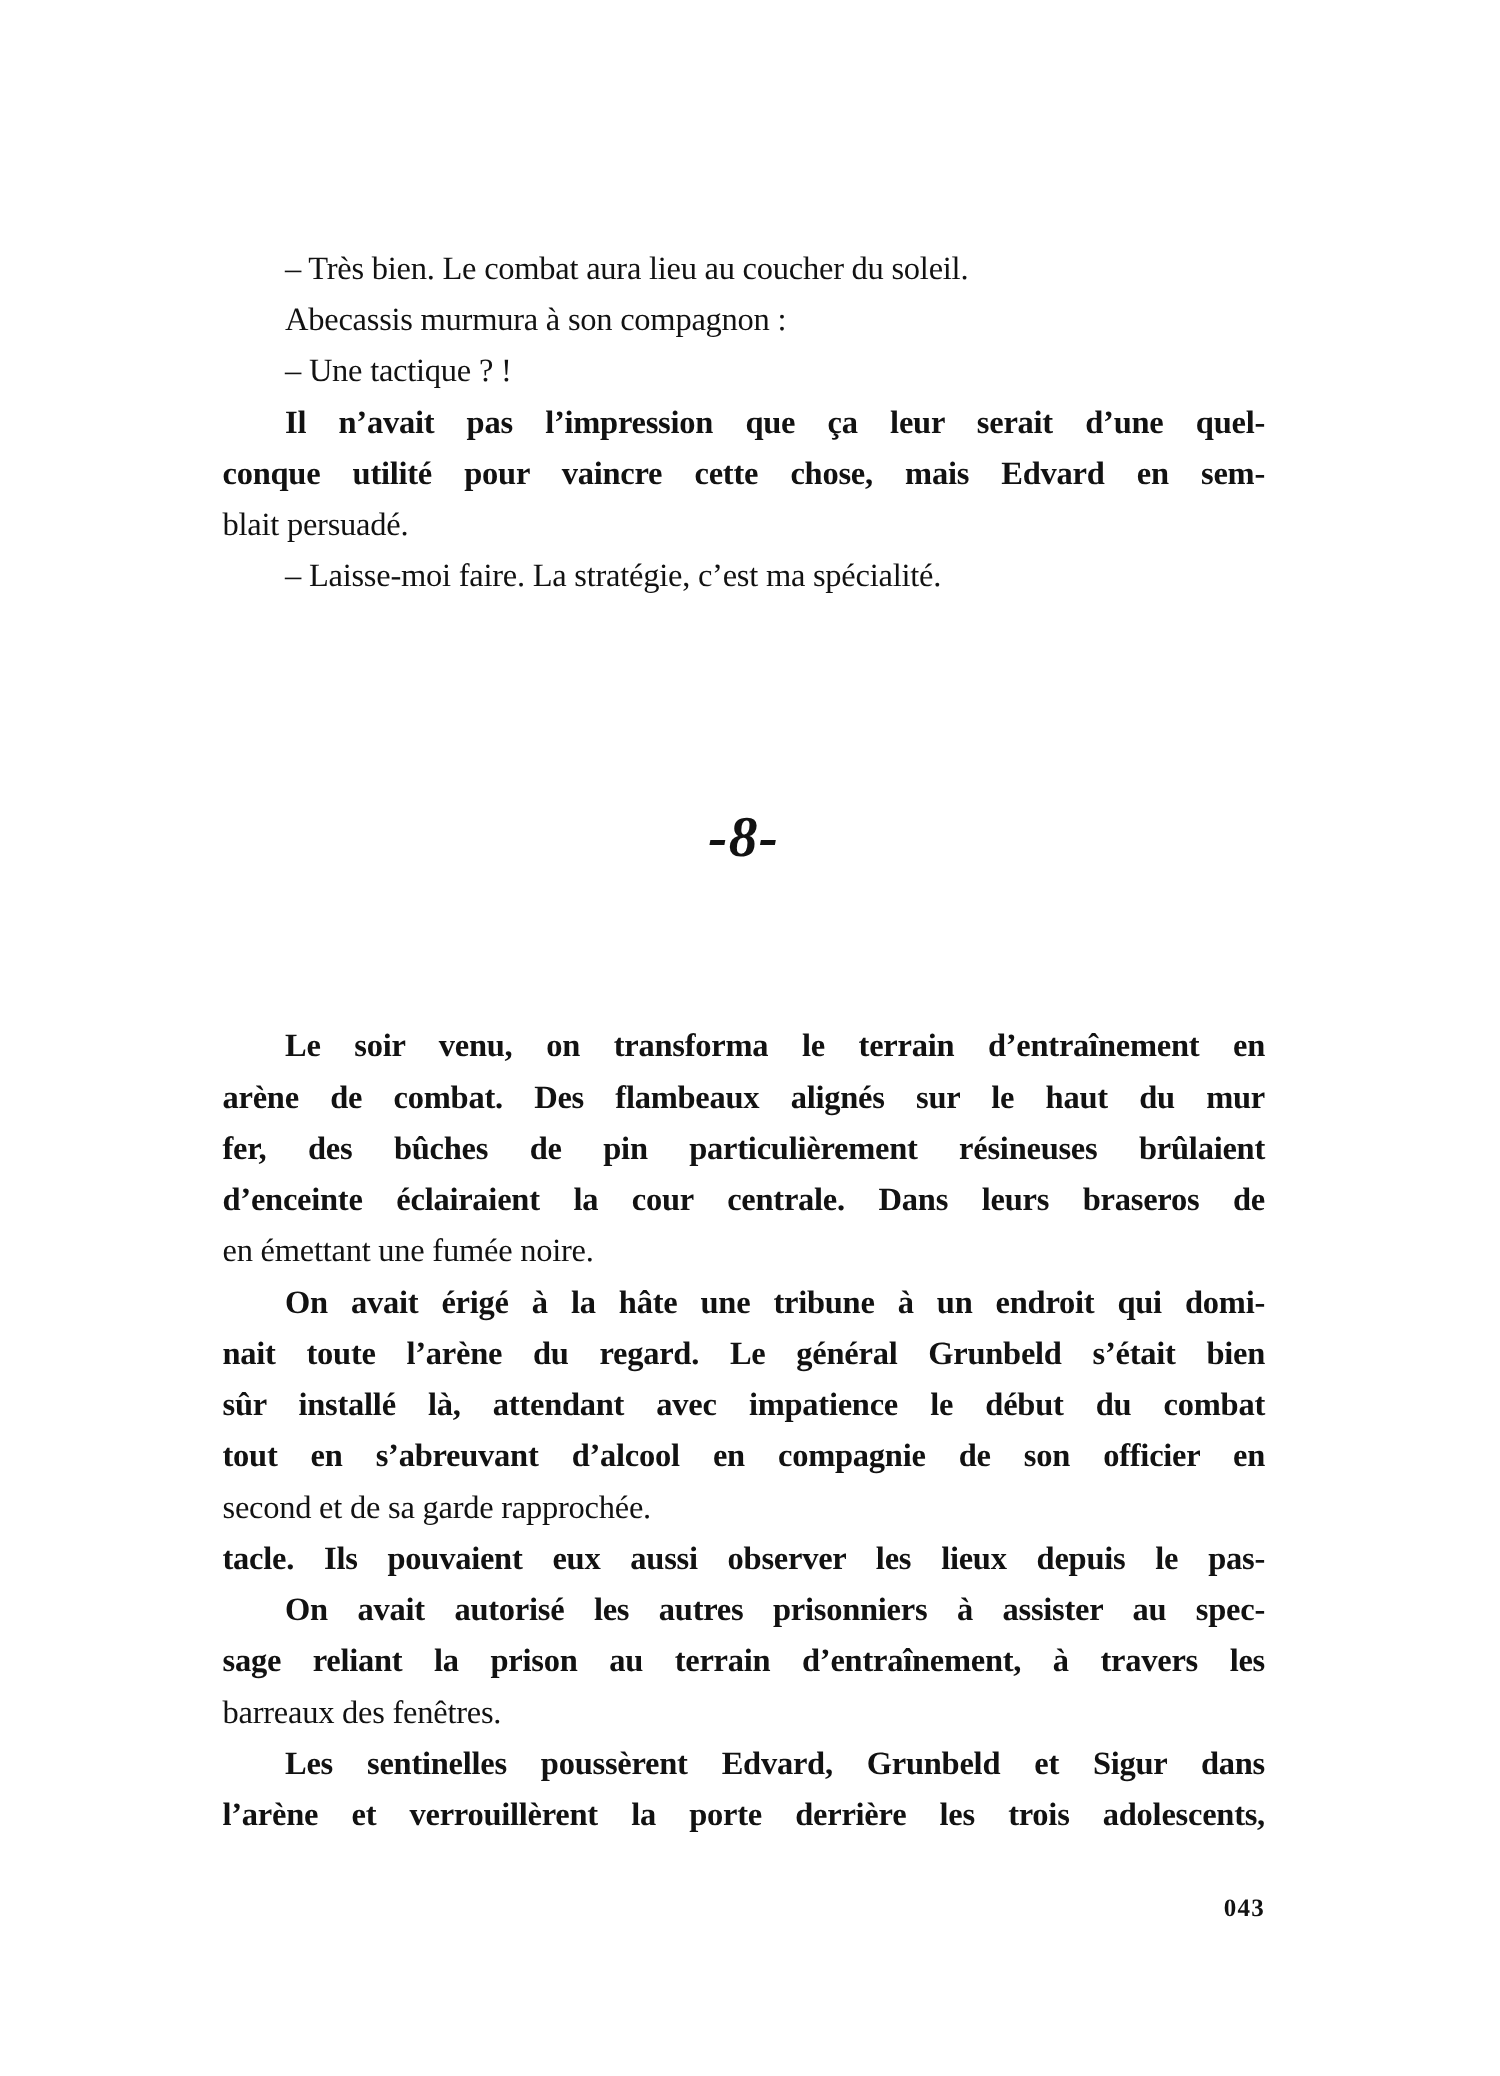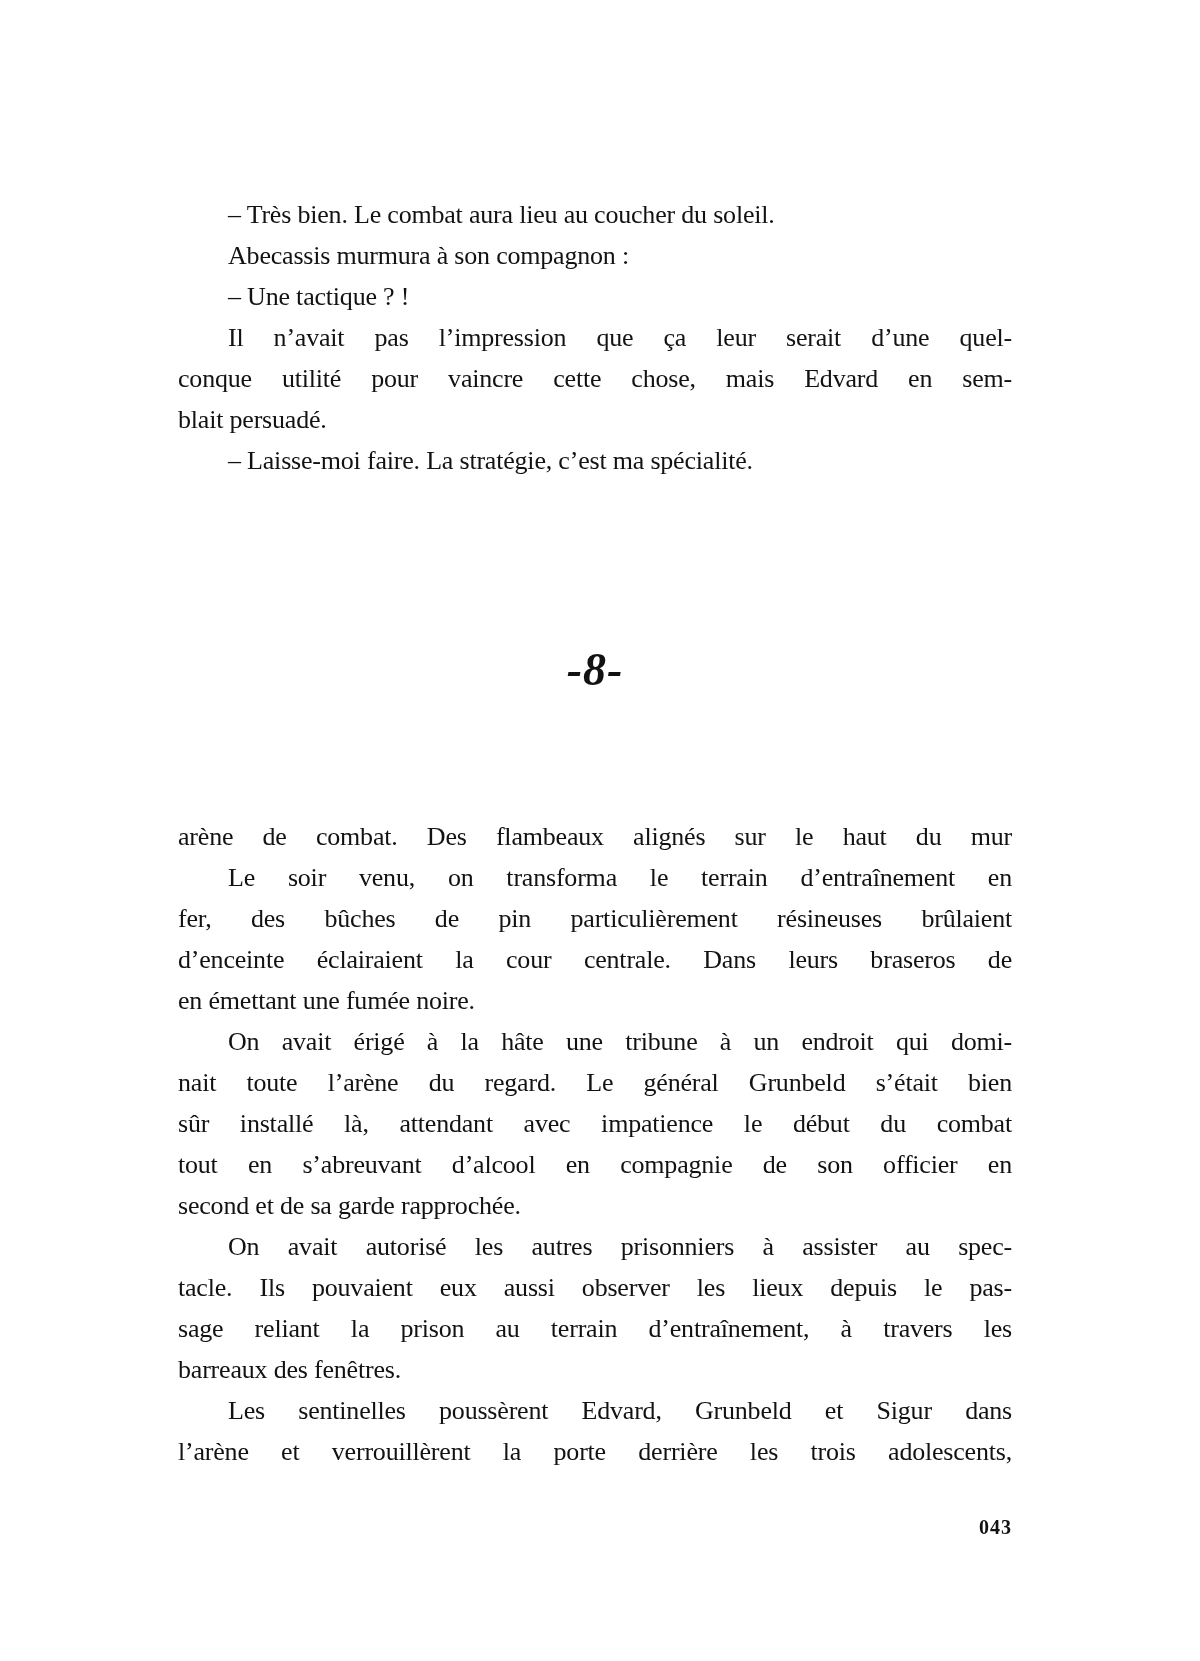--- a/index.html
+++ b/index.html
@@ -26,20 +26,21 @@
   }
   #block-1 { top: 194px; }
   #block-2 { top: 816px; }
   .line {
     text-align: left;
     white-space: normal;
   }
   .line.just {
     text-align: justify;
     text-align-last: justify;
+    font-weight: bold;
   }
   .line.indent {
     padding-left: 50px;
   }
   #chapter-heading {
     position: absolute;
     top: 646px;
     left: 178px;
     width: 834px;
     text-align: center;
@@ -72,32 +73,32 @@
       <div class="line indent">– Une tactique ? !</div>
       <div class="line indent just">Il n’avait pas l’impression que ça leur serait d’une quel-</div>
       <div class="line just">conque utilité pour vaincre cette chose, mais Edvard en sem-</div>
       <div class="line">blait persuadé.</div>
       <div class="line indent">– Laisse-moi faire. La stratégie, c’est ma spécialité.</div>
     </div>
 
   <div id="chapter-heading">-8-</div>
 
   <div id="block-2" class="text-block">
+      <div class="line indent just">Le soir venu, on transforma le terrain d’entraînement en</div>
       <div class="line just">arène de combat. Des flambeaux alignés sur le haut du mur</div>
-      <div class="line indent just">Le soir venu, on transforma le terrain d’entraînement en</div>
       <div class="line just">fer, des bûches de pin particulièrement résineuses brûlaient</div>
       <div class="line just">d’enceinte éclairaient la cour centrale. Dans leurs braseros de</div>
       <div class="line">en émettant une fumée noire.</div>
       <div class="line indent just">On avait érigé à la hâte une tribune à un endroit qui domi-</div>
       <div class="line just">nait toute l’arène du regard. Le général Grunbeld s’était bien</div>
       <div class="line just">sûr installé là, attendant avec impatience le début du combat</div>
       <div class="line just">tout en s’abreuvant d’alcool en compagnie de son officier en</div>
       <div class="line">second et de sa garde rapprochée.</div>
+      <div class="line just">tacle. Ils pouvaient eux aussi observer les lieux depuis le pas-</div>
       <div class="line indent just">On avait autorisé les autres prisonniers à assister au spec-</div>
-      <div class="line just">tacle. Ils pouvaient eux aussi observer les lieux depuis le pas-</div>
       <div class="line just">sage reliant la prison au terrain d’entraînement, à travers les</div>
       <div class="line">barreaux des fenêtres.</div>
       <div class="line indent just">Les sentinelles poussèrent Edvard, Grunbeld et Sigur dans</div>
       <div class="line just">l’arène et verrouillèrent la porte derrière les trois adolescents,</div>
     </div>
 
   <div id="page-number">043</div>
 
 </div>
 

